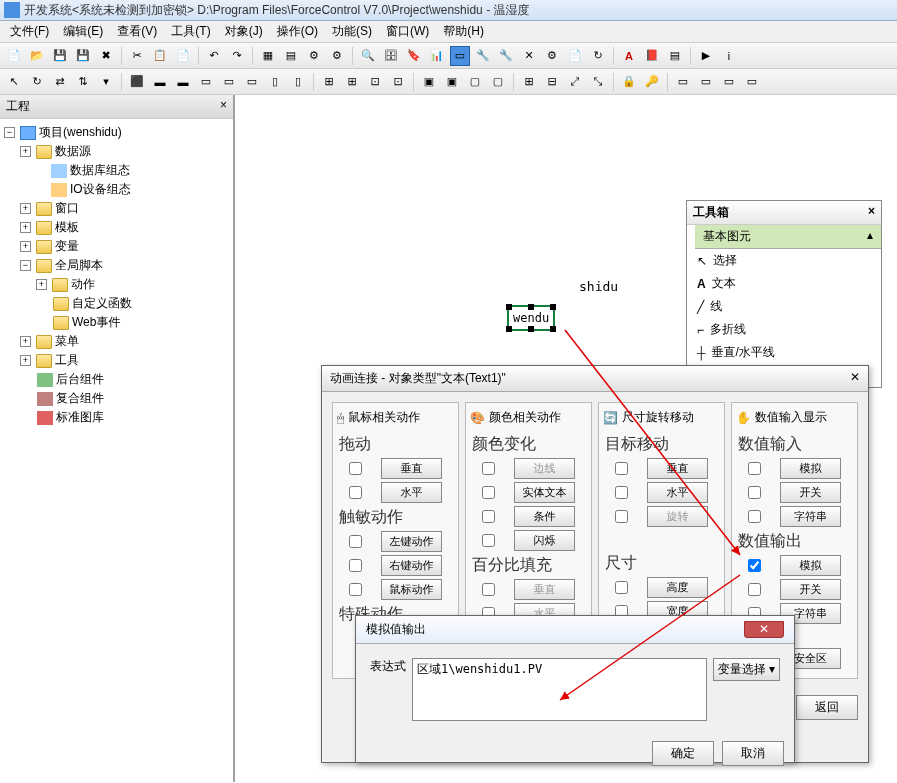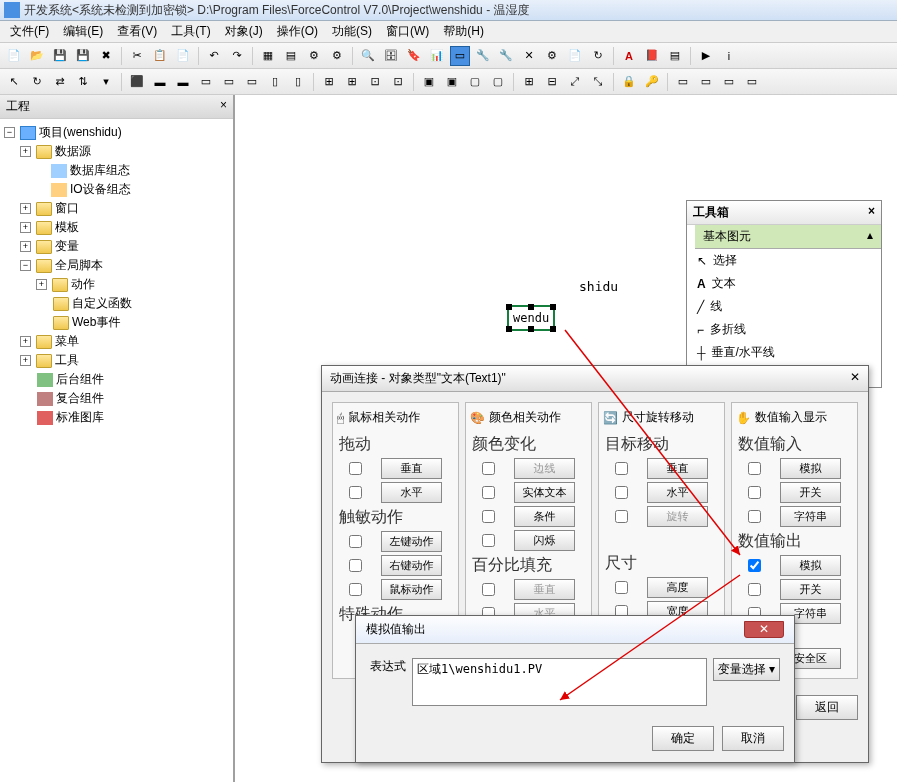--- a/index.html
+++ b/index.html
@@ -46,21 +46,21 @@
 .chk-row input[type=checkbox] { width:13px; height:13px; }
 .btn-small { flex:1; background: linear-gradient(#fff,#e0e0e0); border:1px solid #888; padding: 2px 0; text-align:center; cursor:pointer; font-size:11px; }
 .btn-small.disabled { color:#999; }
 .dlg-foot { display:flex; justify-content:flex-end; gap:8px; padding: 6px 10px; }
 .btn { background: linear-gradient(#fff,#e0e0e0); border:1px solid #888; padding: 3px 18px; cursor:pointer; }
 
 .dlg2 { left: 355px; top: 615px; width: 440px; height: 148px; background:#f0f0f0; }
 .dlg2-title { background: linear-gradient(#fdfdfe,#e6eefb); padding:5px 10px; display:flex; justify-content:space-between; border-bottom:1px solid #aaa;}
 .dlg2-close { background:#c75050; color:#fff; padding: 0 14px; border-radius: 0 0 3px 3px; cursor:pointer; border:1px solid #a03030;}
 .dlg2-body { padding: 14px; display:flex; align-items:flex-start; gap:6px; }
-.dlg2-body textarea { flex:1; height: 48px; border:1px solid #888; padding:2px 4px; font-family:monospace; resize:none; }
+.dlg2-body textarea { flex:1; height: 63px; border:1px solid #888; padding:2px 4px; font-family:monospace; resize:none; }
 .arrow-svg { position:absolute; pointer-events:none; }
 </style>
 </head>
 <body>
 
 <div class="titlebar">
   <span class="titlebar-icon"></span>
   <span class="titlebar-text">开发系统&lt;系统未检测到加密锁&gt; D:\Program Files\ForceControl V7.0\Project\wenshidu - 温湿度</span>
 </div>
 

